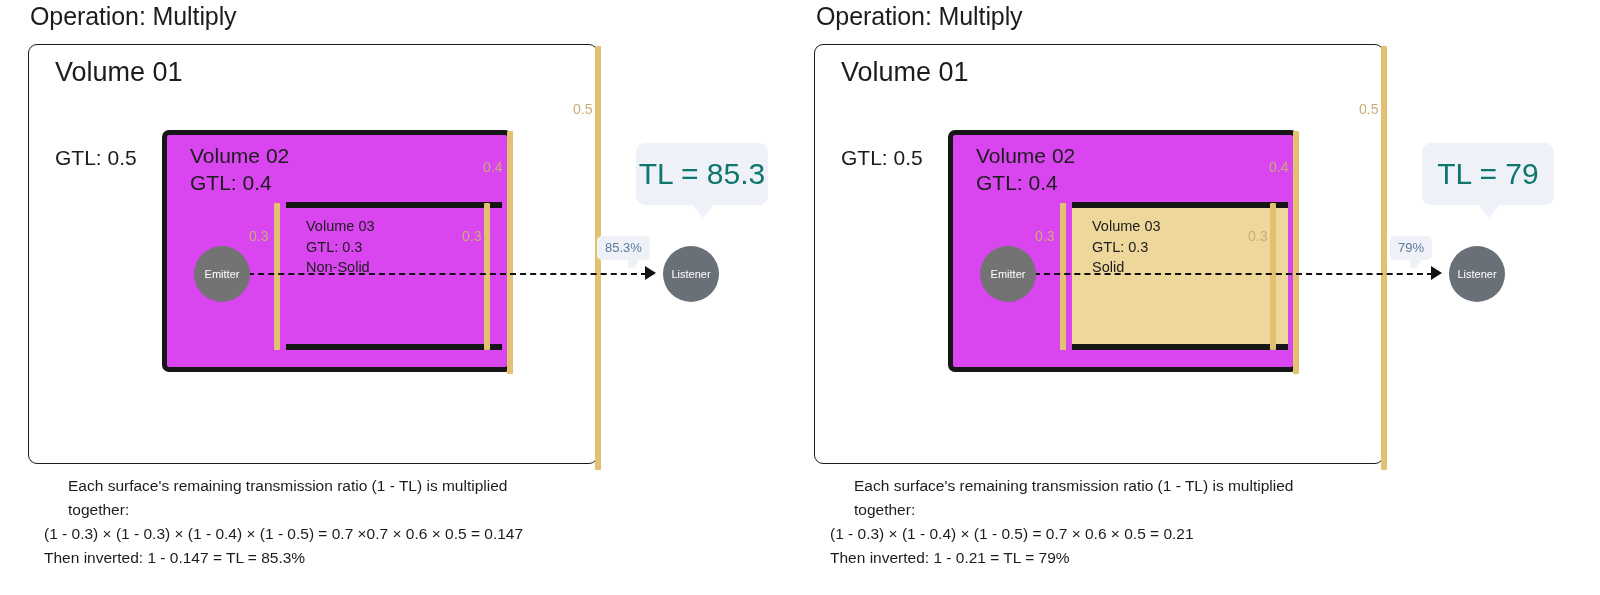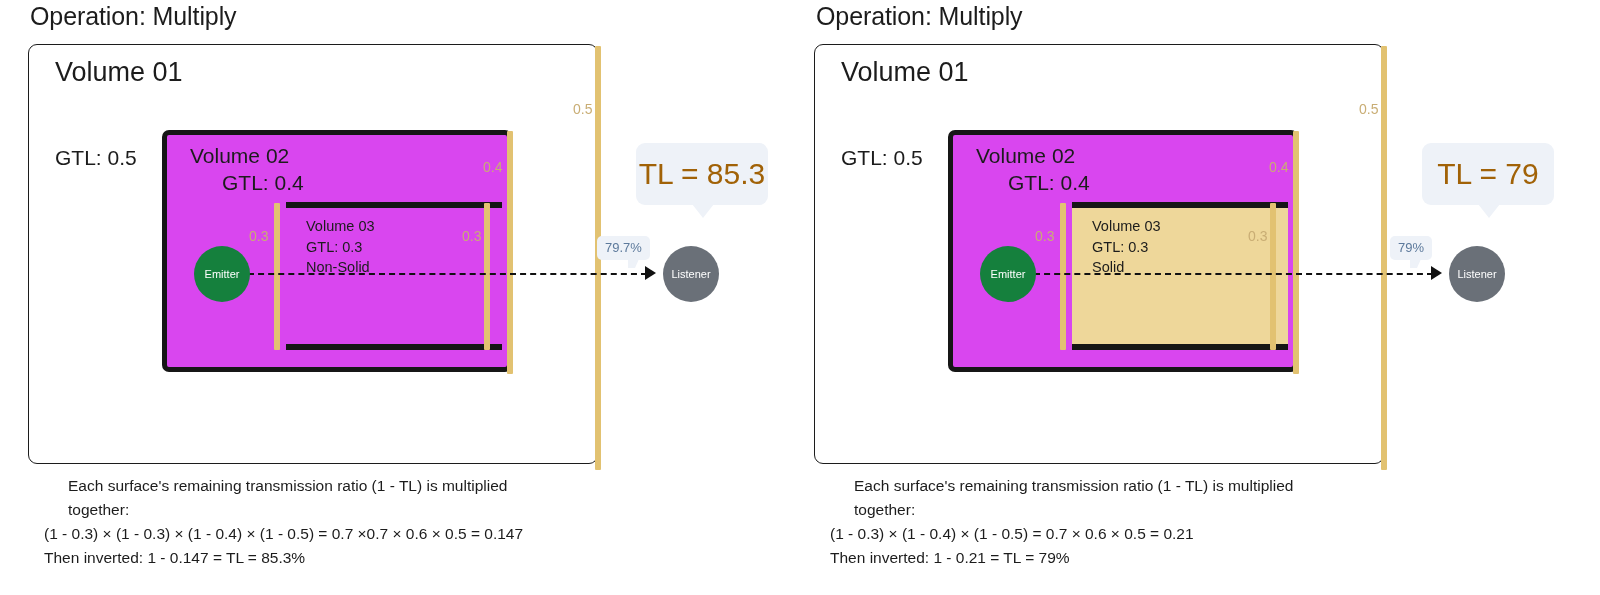--- a/index.html
+++ b/index.html
@@ -91,21 +91,20 @@
     color: #1c1c1c;
     white-space: nowrap;
   }
   .vol02-gtl {
     position: absolute;
     left: 23px;
     top: 36px;
     font-size: 21px;
     color: #1c1c1c;
     white-space: nowrap;
-    margin-left: 32px;
   }
 
   
   .vol03 {
     position: absolute;
     left: 274px;
     top: 202px;
     width: 216px;
     height: 148px;
     box-sizing: border-box;
@@ -164,21 +163,21 @@
     border-radius: 50%;
     display: flex;
     align-items: center;
     justify-content: center;
     color: #ffffff;
     font-size: 11px;
   }
   .emitter {
     width: 56px;
     height: 56px;
-    background: #15803d;
+    background: #737373;
   }
   .listener {
     width: 56px;
     height: 56px;
     background: #6a7078;
   }
 
   
   .pct-badge {
     position: absolute;
@@ -202,21 +201,21 @@
   }
 
   
   .tl-callout {
     position: absolute;
     background: #eef2f8;
     border-radius: 9px;
     display: flex;
     align-items: center;
     justify-content: center;
-    color: #a16207;
+    color: #0f766e;
     font-size: 30px;
     white-space: nowrap;
   }
   .tl-callout::after {
     content: "";
     position: absolute;
     left: 50%;
     margin-left: -10px;
     bottom: -13px;
     width: 0; height: 0;
@@ -277,21 +276,21 @@
     <div class="ray" style="left:248px; top:273px; width:399px;"></div>
     <div class="ray-head" style="left:645px; top:266px;"></div>
 
     <div class="node emitter" style="left:194px; top:246px;">
       <span>Emitter</span>
     </div>
     <div class="node listener" style="left:663px; top:246px;">
       <span>Listener</span>
     </div>
 
-    <div class="pct-badge" style="left:597px; top:236px;">79.7%</div>
+    <div class="pct-badge" style="left:597px; top:236px;">85.3%</div>
 
     <div class="tl-callout" style="left:636px; top:143px; width:132px; height:62px;">TL = 85.3</div>
 
     <div class="caption">
       <div class="wrap">Each surface's remaining transmission ratio (1 - TL) is multiplied together:</div>
       <div>(1 - 0.3) × (1 - 0.3) × (1 - 0.4) × (1 - 0.5) = 0.7 ×0.7 × 0.6 × 0.5 = 0.147</div>
       <div>Then inverted: 1 - 0.147 = TL = 85.3%</div>
     </div>
   </div>
 

